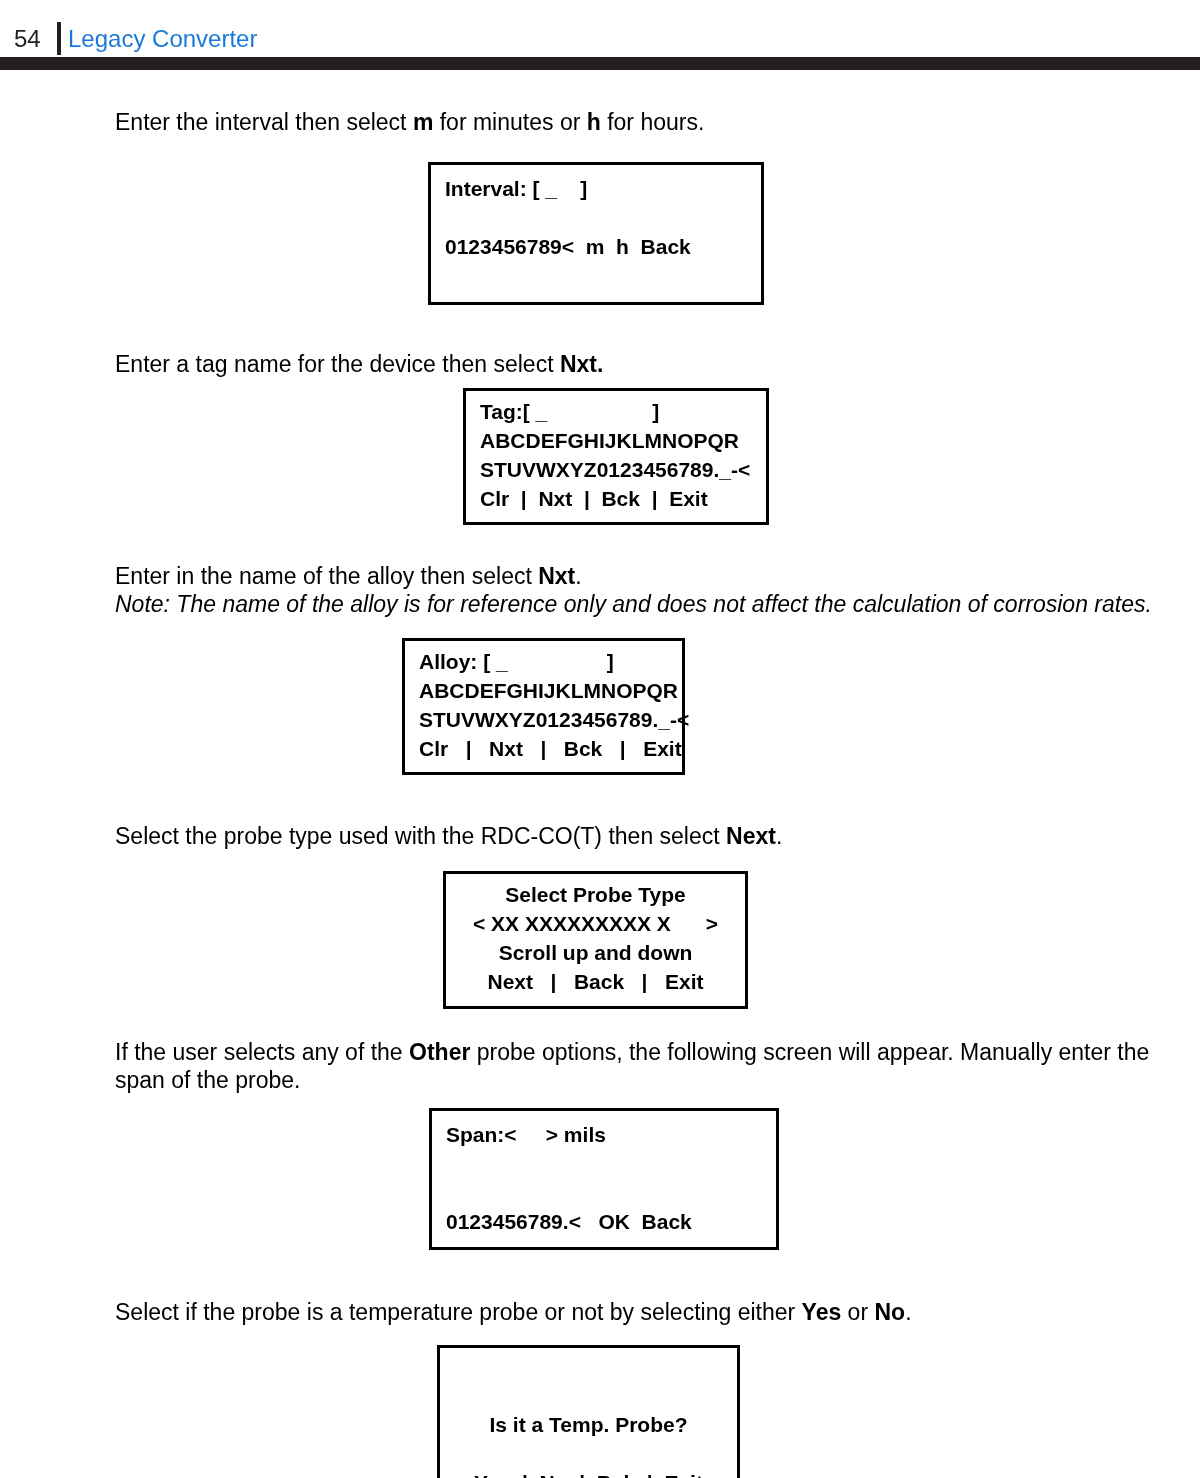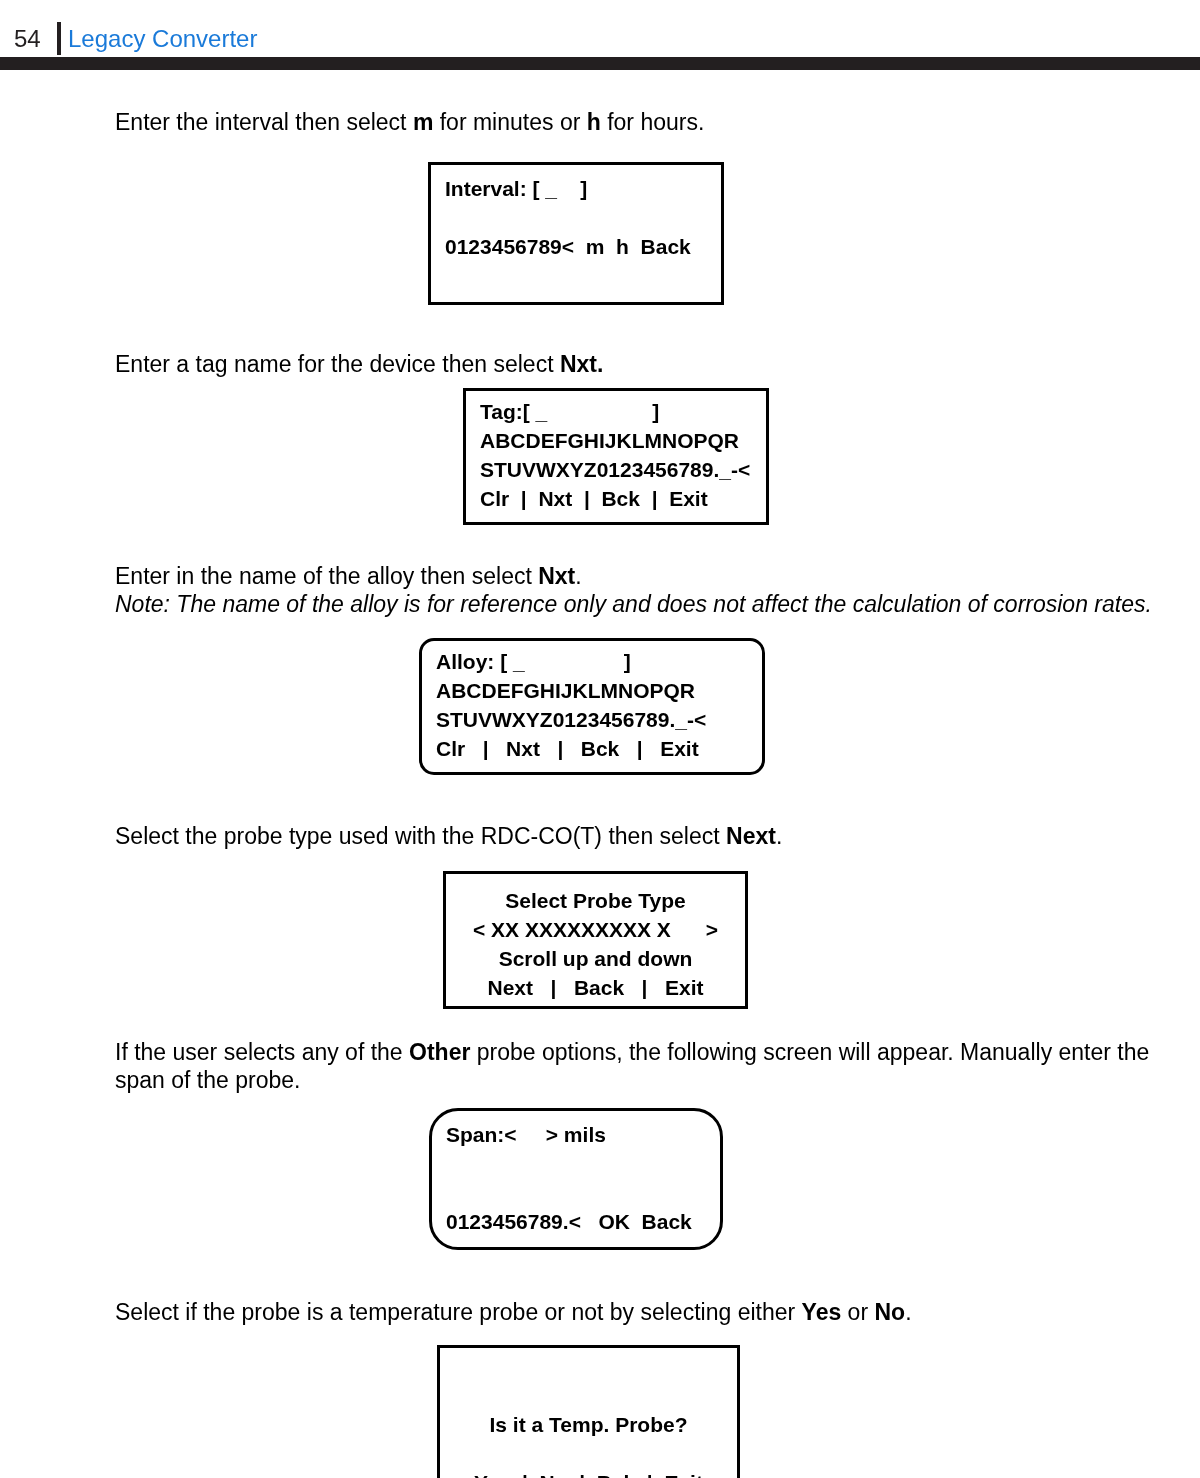--- a/index.html
+++ b/index.html
@@ -97,21 +97,21 @@
 
 <div id="page-header">
   <div id="page-number">54</div>
   <div id="header-divider"></div>
   <div id="header-title">Legacy Converter</div>
   <div id="header-rule"></div>
 </div>
 
 <div class="para" style="left:115px; top:108px; width:900px;"><span>Enter the interval then select </span><b>m</b><span> for minutes or </span><b>h</b><span> for hours.</span></div>
 
-<div class="lcd" style="left:428px; top:162px; width:296px; height:143px;">
+<div class="lcd" style="left:428px; top:162px; width:336px; height:143px;">
   <div class="pad">
     <div class="line">Interval: [ _    ]</div>
     <div class="line blank">&nbsp;</div>
     <div class="line">0123456789&lt;  m  h  Back</div>
   </div>
 </div>
 
 <div class="para" style="left:115px; top:350px; width:900px;"><span>Enter a tag name for the device then select </span><b>Nxt.</b></div>
 
 <div class="lcd" style="left:419px; top:388px; width:306px; height:137px;margin-left:44px;">
@@ -120,43 +120,43 @@
     <div class="line">ABCDEFGHIJKLMNOPQR</div>
     <div class="line">STUVWXYZ0123456789._-&lt;</div>
     <div class="line">Clr  |  Nxt  |  Bck  |  Exit</div>
   </div>
 </div>
 
 <div class="para" style="left:115px; top:562px; width:1070px;"><span>Enter in the name of the alloy then select </span><b>Nxt</b><span>.</span></div>
 
 <div class="para note" style="left:115px; top:590px; width:1070px;">Note: The name of the alloy is for reference only and does not affect the calculation of corrosion rates.</div>
 
-<div class="lcd" style="left:419px; top:638px; width:346px; height:137px;border-radius:15px;">
+<div class="lcd" style="left:402px; top:638px; width:283px; height:137px;">
   <div class="pad" style="padding-top:6px;">
     <div class="line">Alloy: [ _                 ]</div>
     <div class="line">ABCDEFGHIJKLMNOPQR</div>
     <div class="line">STUVWXYZ0123456789._-&lt;</div>
     <div class="line">Clr   |   Nxt   |   Bck   |   Exit</div>
   </div>
 </div>
 
 <div class="para" style="left:115px; top:822px; width:950px;"><span>Select the probe type used with the RDC-CO(T) then select </span><b>Next</b><span>.</span></div>
 
 <div class="lcd" style="left:443px; top:871px; width:305px; height:138px;">
-  <div class="pad center" style="padding-left:0; padding-top:12px;">
+  <div class="pad center" style="padding-left:0; padding-top:6px;">
     <div class="line center">Select Probe Type</div>
     <div class="line center">&lt; XX XXXXXXXXX X      &gt;</div>
     <div class="line center">Scroll up and down</div>
     <div class="line center">Next   |   Back   |   Exit</div>
   </div>
 </div>
 
 <div class="para" style="left:115px; top:1038px; width:1070px;"><span>If the user selects any of the </span><b>Other</b><span> probe options, the following screen will appear. Manually enter the span of the probe.</span></div>
 
-<div class="lcd" style="left:429px; top:1108px; width:294px; height:142px;border-radius:29px;">
+<div class="lcd" style="left:429px; top:1108px; width:350px; height:142px;">
   <div class="pad" style="padding-top:9px;">
     <div class="line">Span:&lt;     &gt; mils</div>
     <div class="line blank">&nbsp;</div>
     <div class="line blank">&nbsp;</div>
     <div class="line">0123456789.&lt;   OK  Back</div>
   </div>
 </div>
 
 <div class="para" style="left:115px; top:1298px; width:1000px;"><span>Select if the probe is a temperature probe or not by selecting either </span><b>Yes</b><span> or </span><b>No</b><span>.</span></div>
 

